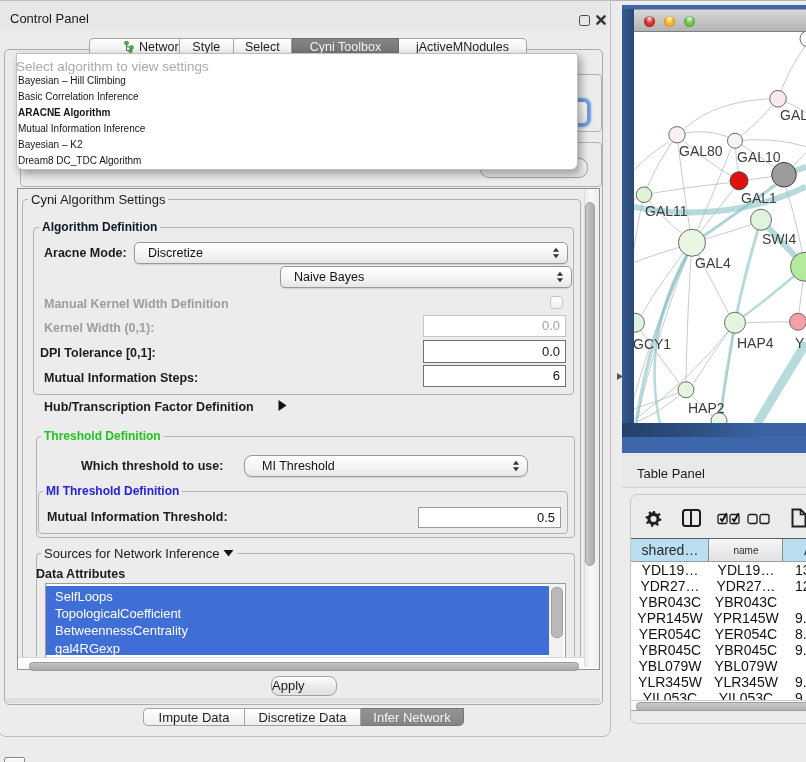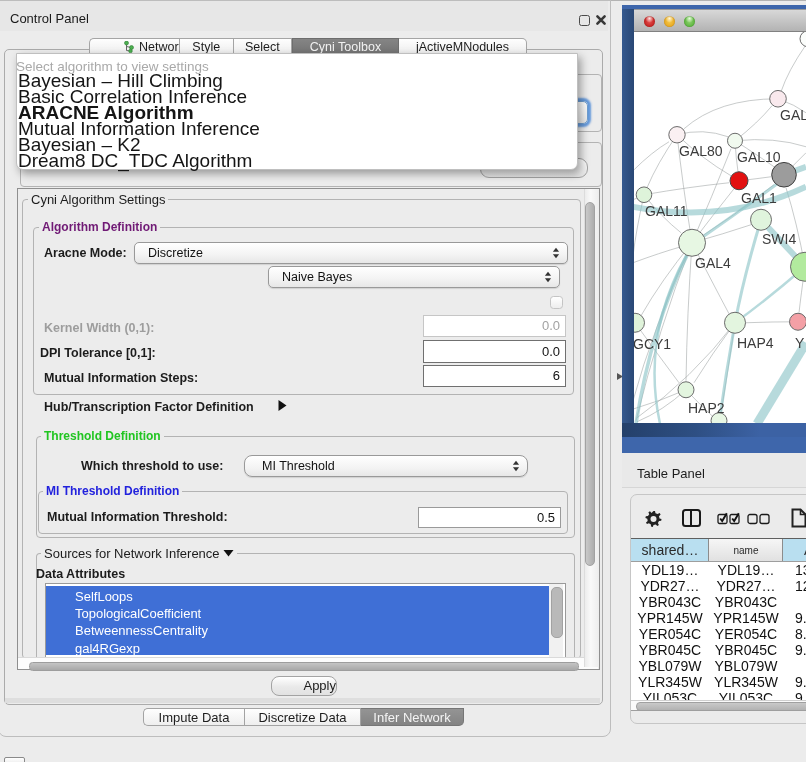--- a/index.html
+++ b/index.html
@@ -53,39 +53,40 @@
      <circle cx="6.5" cy="10" r="1.8" fill="#4caf50" stroke="#2e7d32" stroke-width="0.6"></circle>
    </svg>Network</div><div class="seg" style="width:53.5px;line-height:16px;font-size:12.5px;border:1px solid #a5a5a5;border-right:none;">Style</div><div class="seg" style="width:59.5px;line-height:16px;font-size:12.5px;border:1px solid #a5a5a5;">Select</div><div class="seg" style="width:107px;line-height:16px;font-size:12.5px;border:1px solid #6e6e6e;background:linear-gradient(#858585,#747474);color:#f2f2f2;">Cyni Toolbox</div><div class="seg" style="width:128px;line-height:16px;font-size:12.5px;border:1px solid #a5a5a5;border-left:none;border-radius:0 5px 0 0;">jActiveMNodules</div>
 </div>
 
 <div class="abs" style="left:17px;top:188px;width:581px;height:480px;border:1px solid #8f8f8f;background:#ececec;"></div>
 
 <div class="gbox" style="left:22px;top:199px;width:557px;height:458px;"></div>
 <div class="gtitle" style="left:28px;top:192px;font-size:13px;color:#1c1c1c;">Cyni Algorithm Settings</div>
 
 <div class="gbox" style="left:33px;top:227px;width:539px;height:166px;"></div>
-<div class="gtitle" style="left:39px;top:220px;font-size:12px;font-weight:bold;color:#701a75;">Algorithm Definition</div>
+<div class="gtitle" style="left:39px;top:220px;font-size:12px;font-weight:bold;color:#0f172a;">Algorithm Definition</div>
 
 <div class="lbl" style="left:44px;top:246px;">Aracne Mode:</div>
 <div class="combo" style="left:134px;top:242px;width:432px;height:20px;">
       <span class="tx">Discretize</span>
  <svg class="steppers" viewBox="0 0 9 13">
         <path d="M4.5 0.5 L8 5 L1 5 Z" fill="#333"></path>
         <path d="M4.5 12.5 L8 8 L1 8 Z" fill="#333"></path>
       </svg>
     </div>
 
-<div class="combo" style="left:268px;top:266px;width:290px;height:20px;">
+<div class="combo" style="left:280px;top:266px;width:290px;height:20px;">
       <span class="tx">Naive Bayes</span>
  <svg class="steppers" viewBox="0 0 9 13">
         <path d="M4.5 0.5 L8 5 L1 5 Z" fill="#333"></path>
         <path d="M4.5 12.5 L8 8 L1 8 Z" fill="#333"></path>
       </svg>
     </div>
 
+<div class="glbl" style="left:44px;top:297px;">Manual Kernel Width Definition</div>
 <div class="abs" style="left:550px;top:296px;width:11px;height:11px;border:1.6px solid #c4c4c4;border-radius:3.5px;
 background:linear-gradient(#ffffff,#ededed);"></div>
 
 <div class="glbl" style="left:44px;top:321px;">Kernel Width (0,1):</div>
 <div class="field" style="left:423px;top:315px;width:143px;height:22px;border:1px solid #c6c6c6;box-sizing:border-box;color:#a2a2a2;line-height:20px;padding-right:5px;">0.0</div>
 
 <div class="lbl" style="left:40px;top:346px;">DPI Tolerance [0,1]:</div>
 <div class="field" style="left:423px;top:340px;width:143px;height:23px;border:1px solid #707070;box-sizing:border-box;line-height:21px;padding-right:5px;">0.0</div>
 
 <div class="lbl" style="left:44px;top:371px;">Mutual Information Steps:</div>
@@ -115,32 +116,32 @@
 
 <div class="gbox" style="left:36px;top:553px;width:537px;height:106px;border-bottom:none;border-radius:4px 4px 0 0;"></div>
 <div class="gtitle" style="left:41px;top:546px;font-size:13px;color:#1c1c1c;">Sources for Network Inference
  <svg width="11" height="8" viewBox="0 0 11 8" style="vertical-align:1px;">
         <path d="M0.5 1 L10.5 1 L5.5 7.5 Z" fill="#111"></path>
       </svg></div>
 <div class="lbl" style="left:36px;top:567px;font-size:12.5px;">Data Attributes</div>
 
 <div class="abs" style="left:45px;top:583px;width:519px;height:75px;border:1px solid #9a9a9a;background:#fff;border-bottom:none;"></div>
 <div class="abs" style="left:46px;top:586px;width:503px;height:69px;background:#3f6fd6;"></div>
-<div class="abs" style="left:55px;top:588px;font-size:13px;color:#fff;line-height:17.2px;margin-left:20px;">SelfLoops<br>TopologicalCoefficient<br>BetweennessCentrality<br>gal4RGexp</div>
+<div class="abs" style="left:55px;top:588px;font-size:13px;color:#fff;line-height:17.2px;">SelfLoops<br>TopologicalCoefficient<br>BetweennessCentrality<br>gal4RGexp</div>
 <div class="abs" style="left:549px;top:584px;width:14px;height:73px;background:#f1f1f1;"></div>
 <div class="abs" style="left:551px;top:587px;width:10px;height:49px;background:#b9b9b9;border:1px solid #a2a2a2;border-radius:5px;"></div>
 
 <div class="abs" style="left:18px;top:657px;width:580px;height:11px;background:#fcfcfc;border-top:1px solid #dadada;"></div>
 <div class="abs" style="left:29px;top:661.5px;width:548px;height:7px;border-radius:3.5px;background:linear-gradient(#c4c4c4,#a8a8a8);border:0.5px solid #9d9d9d;"></div>
 
 <div class="abs" style="left:584px;top:189px;width:14px;height:478px;background:linear-gradient(to right,#ececec,#f9f9f9 40%,#ededed);border-left:1px solid #dcdcdc;"></div>
 <div class="abs" style="left:584.5px;top:202px;width:8px;height:362px;background:linear-gradient(to right,#c9c9c9,#adadad);border:0.5px solid #a2a2a2;border-radius:5px;"></div>
 
 <div class="abs" style="left:271px;top:676px;width:64px;height:17.5px;border:1px solid #a3a3a3;border-radius:8px;
-background:linear-gradient(#ffffff,#e9e9e9 55%,#e2e2e2);text-align:right;font-size:13px;line-height:17px;color:#1c1c1c;">Apply</div>
+background:linear-gradient(#ffffff,#e9e9e9 55%,#e2e2e2);text-align:left;font-size:13px;line-height:17px;color:#1c1c1c;">Apply</div>
 
 <div class="abs" style="left:5px;top:697.5px;width:595px;height:5px;background:#dedede;"></div>
 
 <div class="abs" style="left:143px;top:708px;width:322px;height:18px;white-space:nowrap;font-size:0;">
  <div class="seg" style="width:101px;line-height:18px;border:1px solid #a3a3a3;border-right:none;border-radius:5px 0 0 5px;">Impute Data</div><div class="seg" style="width:117px;line-height:18px;border:1px solid #a3a3a3;">Discretize Data</div><div class="seg" style="width:103px;line-height:18px;border:1px solid #767676;border-left:none;border-radius:0 0 5px 0;background:linear-gradient(#949494,#838383);color:#f4f4f4;">Infer Network</div>
 </div>
 
 <div class="abs" style="left:4px;top:757px;width:19px;height:10px;border:1.6px solid #8a8a8a;border-radius:2px;background:linear-gradient(#ffffff,#dcdcdc);"></div>
 
 <svg class="abs" style="left:616px;top:372px;" width="8" height="9" viewBox="0 0 8 9">
@@ -280,19 +281,19 @@
 
 <div class="abs" style="left:631px;top:562px;width:175px;height:138px;background:#fff;overflow:hidden;">
  <div style="position:absolute;left:0;top:0;width:78px;text-align:center;font-size:14px;color:#111;line-height:16px;">YDL19…<br>YDR27…<br>YBR043C<br>YPR145W<br>YER054C<br>YBR045C<br>YBL079W<br>YLR345W<br>YIL053C</div>
  <div style="position:absolute;left:78px;top:0;width:74px;text-align:center;font-size:14px;color:#111;line-height:16px;">YDL19…<br>YDR27…<br>YBR043C<br>YPR145W<br>YER054C<br>YBR045C<br>YBL079W<br>YLR345W<br>YIL053C</div>
  <div style="position:absolute;left:164px;top:0;width:40px;font-size:14px;color:#111;line-height:16px;">13<br>12<br>&nbsp;<br>9.<br>8.<br>9.<br>&nbsp;<br>9.<br>9.</div>
 </div>
 
 <div class="abs" style="left:16px;top:53px;width:562px;height:117px;background:#ffffff;
 border:1px solid #bfbfbf;border-radius:0 0 7px 7px;box-shadow:3px 4px 9px rgba(0,0,0,0.35);box-sizing:border-box;"></div>
 <div class="abs" style="left:16px;top:58.5px;width:562px;text-align:left;font-size:13.5px;color:#a9a9a9;">Select algorithm to view settings</div>
-<div class="abs" style="left:18px;top:72.5px;font-size:19px;color:#151515;line-height:16.1px;">Bayesian – Hill Climbing<br>Basic Correlation Inference<br><b>ARACNE Algorithm</b><br>Mutual Information Inference<br>Bayesian – K2<br>Dream8 DC_TDC Algorithm</div>
+<div class="abs" style="left:18px;top:72.5px;font-size:10px;color:#151515;line-height:16.1px;">Bayesian – Hill Climbing<br>Basic Correlation Inference<br><b>ARACNE Algorithm</b><br>Mutual Information Inference<br>Bayesian – K2<br>Dream8 DC_TDC Algorithm</div>
 
 <div class="abs" style="left:631px;top:700px;width:175px;height:10px;background:#fafafa;border-top:1px solid #cfcfcf;box-sizing:border-box;"></div>
 <div class="abs" style="left:636px;top:701.5px;width:172px;height:7.5px;border-radius:4px;background:linear-gradient(#c9c9c9,#b2b2b2);border:0.5px solid #a0a0a0;"></div>
 <div class="abs" style="left:631px;top:710px;width:175px;height:1px;background:#9e9e9e;"></div>
 
 </div>
 
 </body></html>

